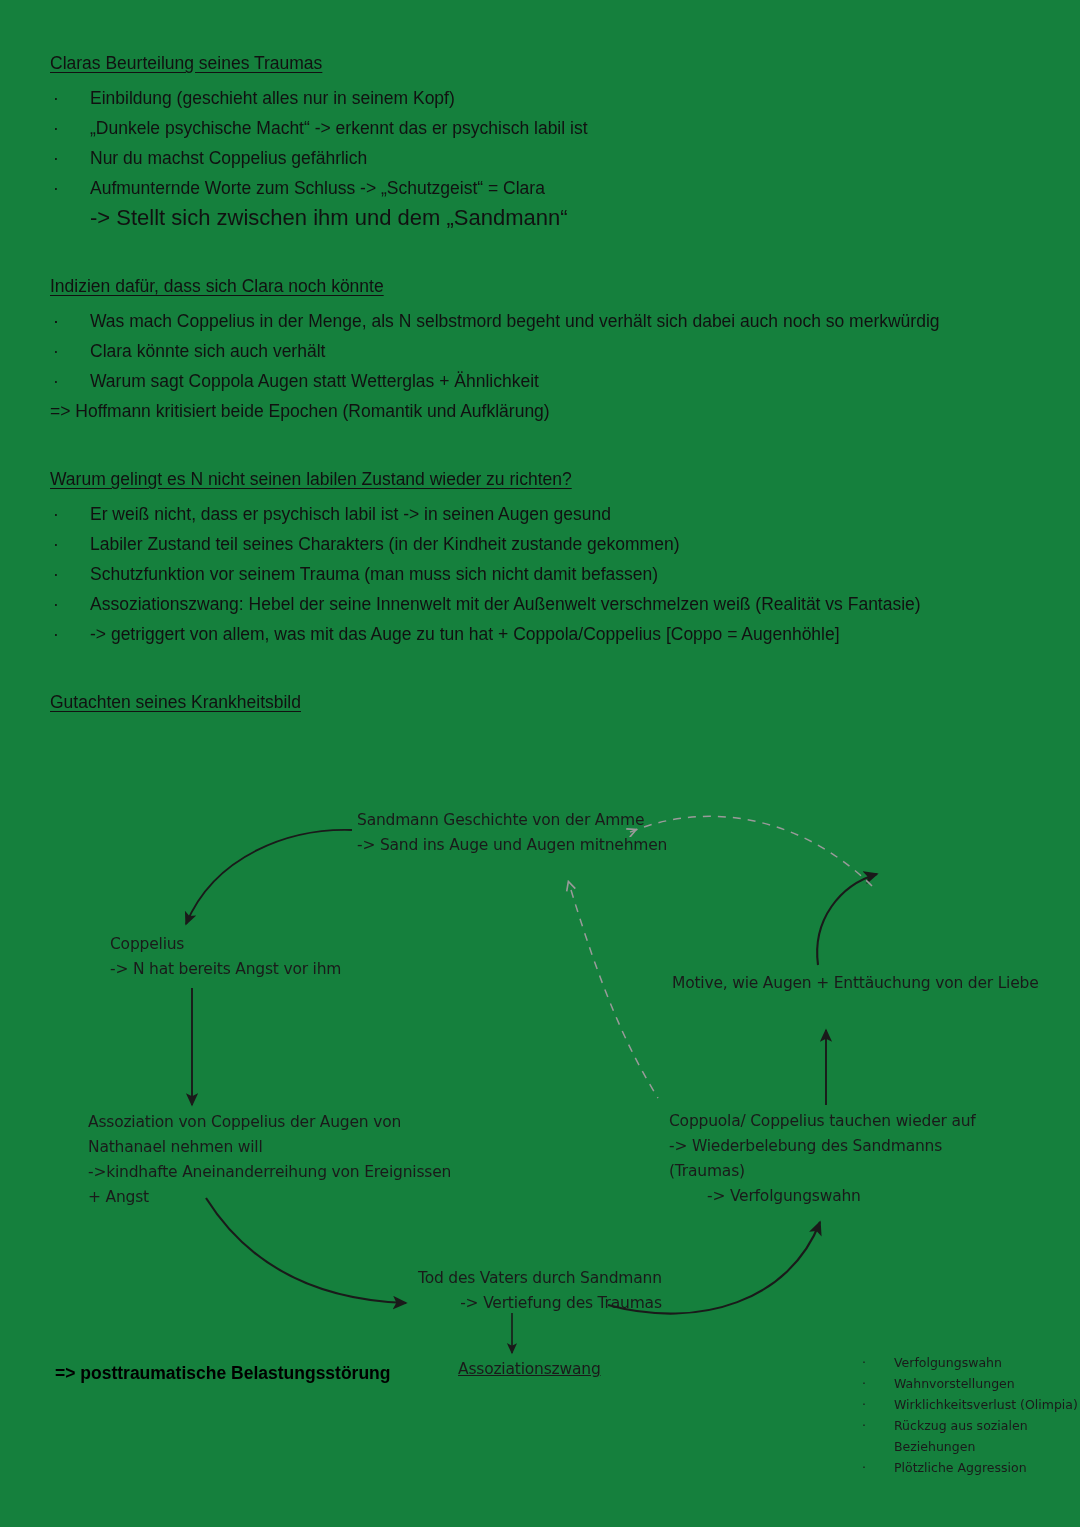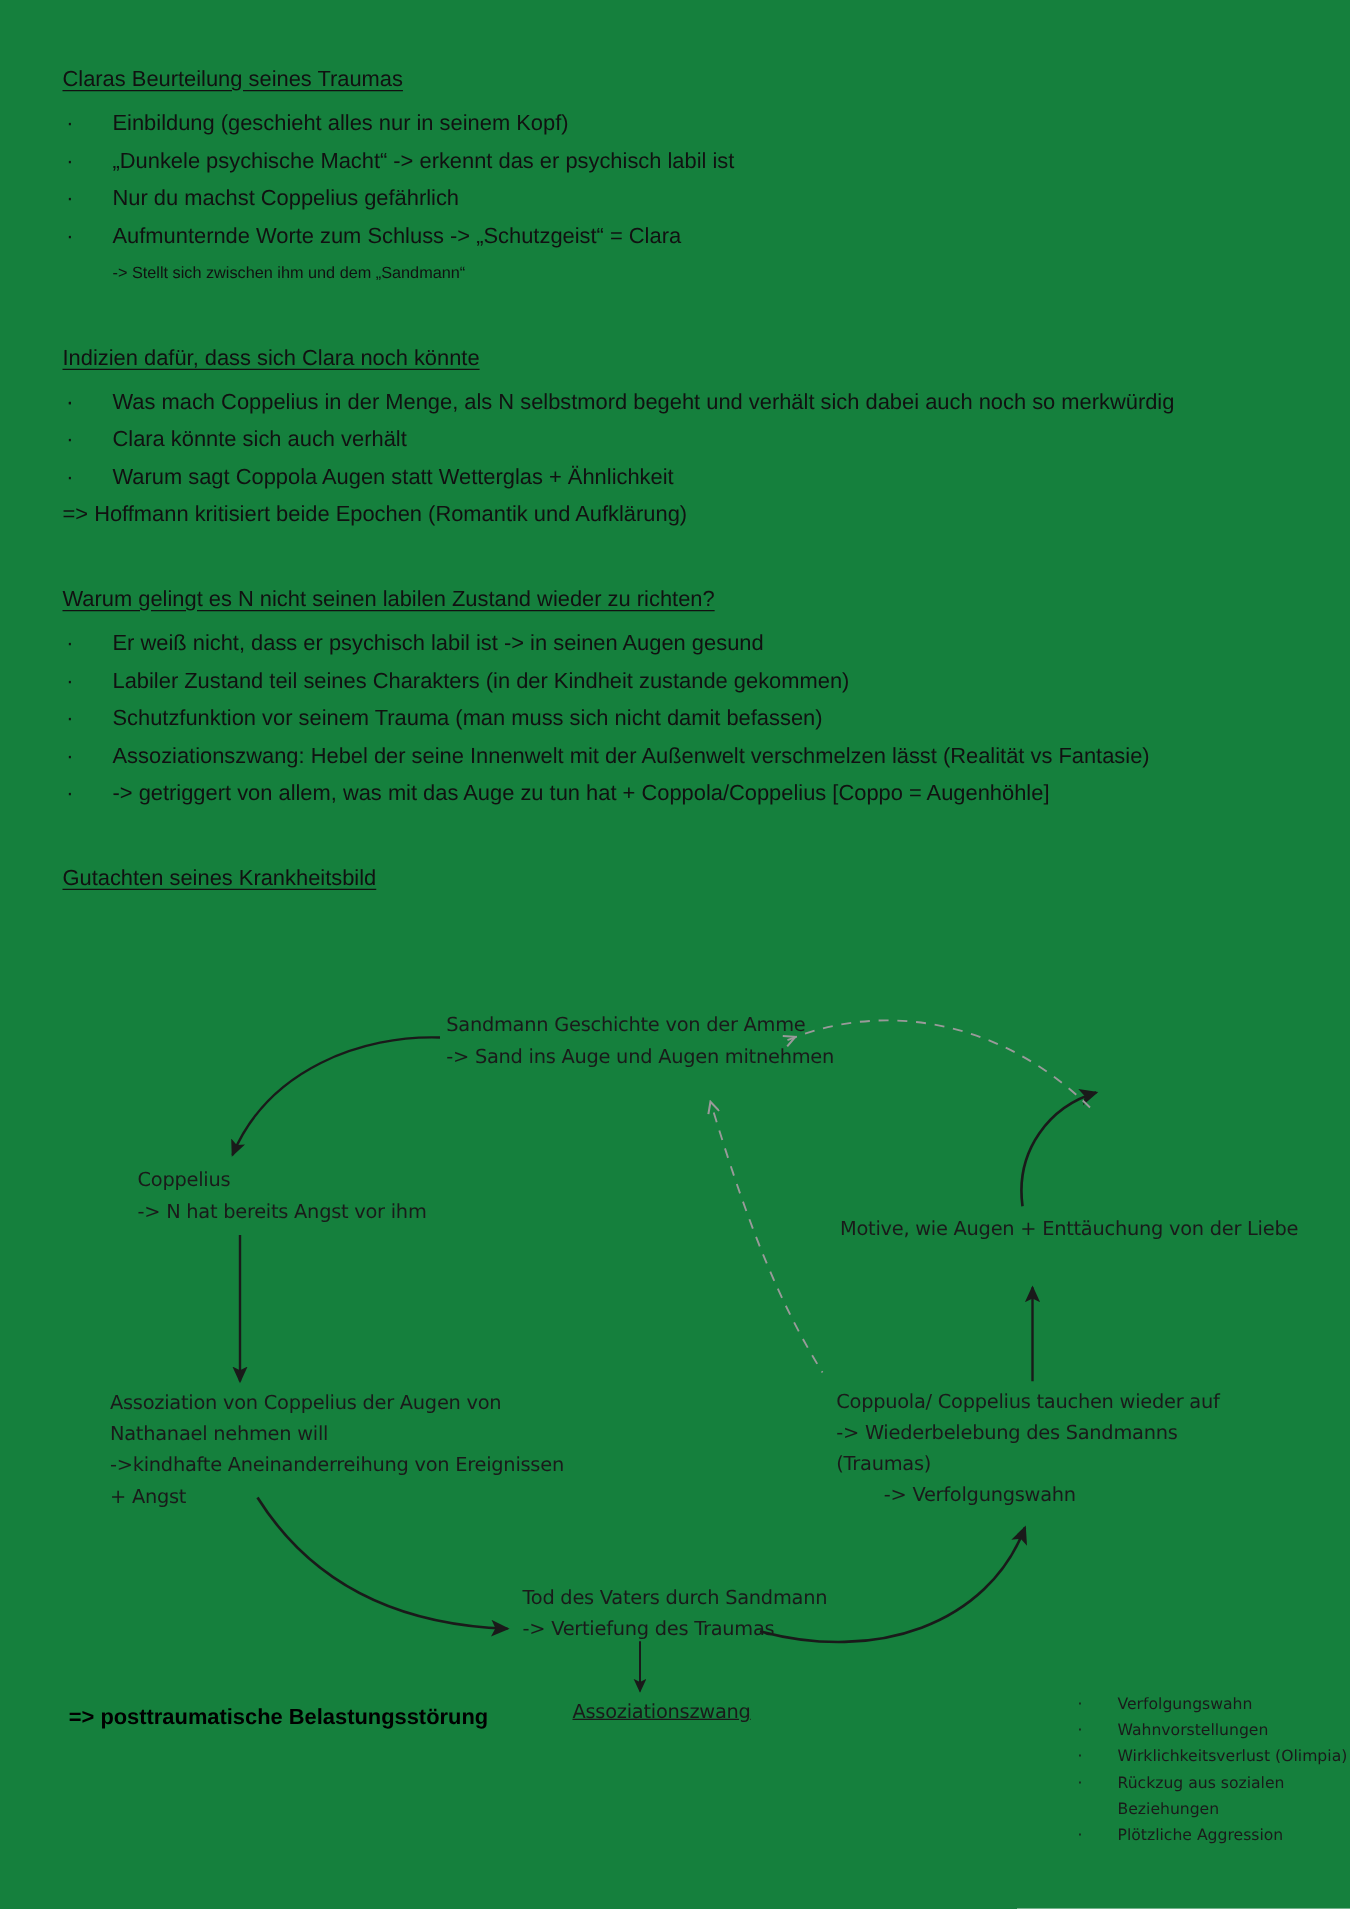--- a/index.html
+++ b/index.html
@@ -42,21 +42,21 @@
     white-space: nowrap;
   }
   .bullet .dot {
     position: absolute;
     left: 3px;
     top: 0;
     font-size: 17.5px;
     line-height: 30px;
   }
   .subline {
-    font-size: 13px;
+    font-size: 22px;
     line-height: 30px;
     padding-left: 40px;
     white-space: nowrap;
   }
   .concl {
     font-size: 17.5px;
     line-height: 30px;
     padding-left: 0;
     white-space: nowrap;
   }
@@ -175,21 +175,21 @@
         <div class="bullet">
           <span class="dot">·</span>
           <span>Labiler Zustand teil seines Charakters (in der Kindheit zustande gekommen)</span>
         </div>
         <div class="bullet">
           <span class="dot">·</span>
           <span>Schutzfunktion vor seinem Trauma (man muss sich nicht damit befassen)</span>
         </div>
         <div class="bullet">
           <span class="dot">·</span>
-          <span>Assoziationszwang: Hebel der seine Innenwelt mit der Außenwelt verschmelzen lässt (Realität vs Fantasie)</span>
+          <span>Assoziationszwang: Hebel der seine Innenwelt mit der Außenwelt verschmelzen weiß (Realität vs Fantasie)</span>
         </div>
         <div class="bullet">
           <span class="dot">·</span>
           <span> -&gt; getriggert von allem, was mit das Auge zu tun hat + Coppola/Coppelius [Coppo = Augenhöhle]</span>
         </div>
       </div>
     </div>
 
     <div class="spacer-sec"></div>
 
@@ -240,21 +240,21 @@
     <div>-&gt; N hat bereits Angst vor ihm</div>
   </div>
 
   <div class="hw" style="left:88px; top:1110px;">
     <div>Assoziation von Coppelius der Augen von</div>
     <div>Nathanael nehmen will</div>
     <div>-&gt;kindhafte Aneinanderreihung von Ereignissen</div>
     <div>+ Angst</div>
   </div>
 
-  <div class="hw" style="left:418px; top:1266px;">
+  <div class="hw" style="left:418px; top:1266px;text-align:right;">
     <div>Tod des Vaters durch Sandmann</div>
     <div>-&gt; Vertiefung des Traumas</div>
   </div>
 
   <div class="hw" style="left:458px; top:1357px;text-decoration:underline;">
     <div>Assoziationszwang</div>
   </div>
 
   <div class="hw" style="left:669px; top:1109px;">
     <div>Coppuola/ Coppelius tauchen wieder auf</div>

